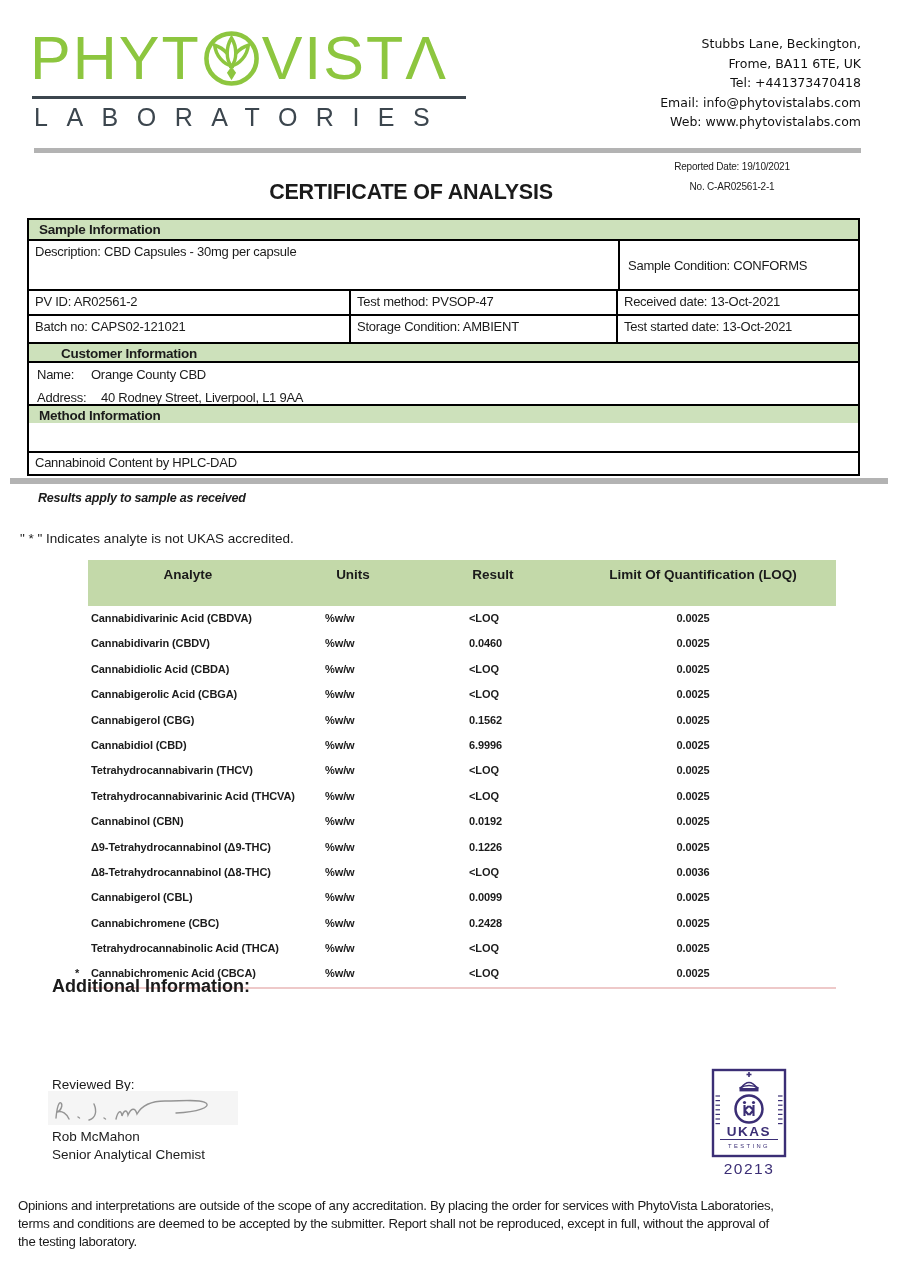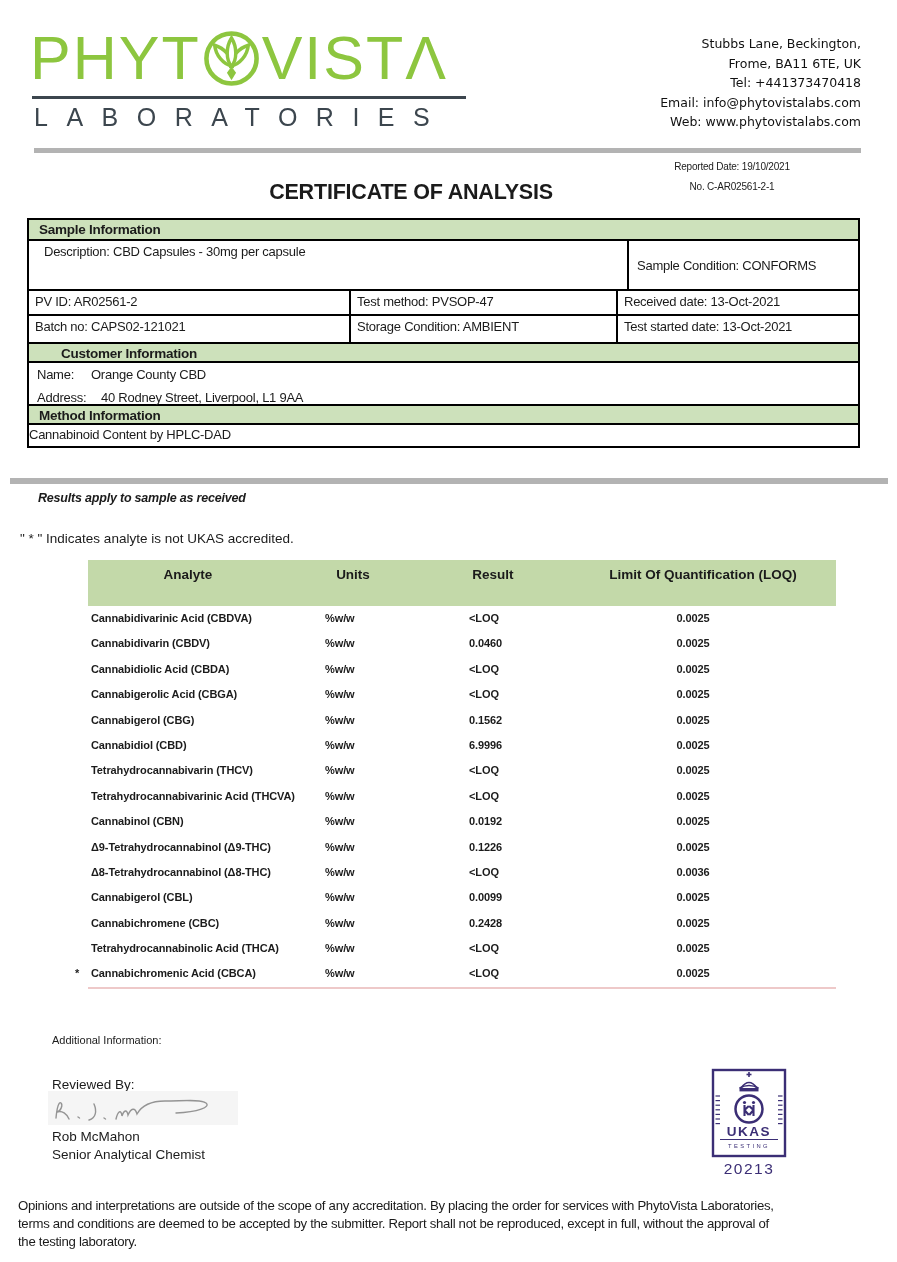--- a/index.html
+++ b/index.html
@@ -24,35 +24,35 @@
   .reportmeta { position:absolute; left:632px; top:161px; width:200px; text-align:center; font-size:10px; letter-spacing:-0.2px; }
   .reportmeta .no-line { margin-top:9px; }
   .coa-title { position:absolute; left:0; top:180px; width:822px; text-align:center; font-size:21.5px; font-weight:bold; letter-spacing:-0.2px; }
 
   
   .info-tables { position:absolute; left:27px; top:218px; width:833px; border:2px solid #000; font-size:13px; letter-spacing:-0.25px; }
   .sec-head { background:#cde1bb; font-weight:bold; font-size:13.5px; line-height:19px; height:19px; padding-left:10px; }
   .irow { display:flex; border-top:2px solid #000; }
   .irow:first-child { border-top:none; }
   .cell { padding:3px 6px; }
-  .desc-row { height:50px;padding-left:9px; }
+  .desc-row { height:50px; }
   .desc-cell { width:591px; border-right:2px solid #000; }
   .cond-cell { flex:1; display:flex; align-items:center; padding-left:8px; }
   .r3 { height:25px; } .r4 { height:28px; }
   .c1 { width:322px; border-right:2px solid #000; }
   .c2 { width:267px; border-right:2px solid #000; }
   .c3 { flex:1; }
   .cust-cell { height:43px; position:relative; }
   .cust-line { position:absolute; left:8px; }
   .cust-line.l1 { top:4px; }
   .cust-line.l2 { top:27px; }
   .cust-label { display:inline-block; }
   .lbl-name { width:54px; }
   .lbl-addr { width:64px; }
-  .method-cell { height:23px; line-height:20px; padding-left:0; }
+  .method-cell { height:23px; line-height:20px; padding-left:6px;margin-top:28px; }
 
   
   .results-note { position:absolute; left:38px; top:491px; font-size:12.5px; font-weight:bold; font-style:italic; letter-spacing:-0.2px; }
   .accred-note { position:absolute; left:20px; top:531px; font-size:13.5px; }
 
   
   .rt-head { position:absolute; left:88px; top:560px; width:748px; height:46px; background:#c3d9a9; font-weight:bold; font-size:13.5px; }
   .rt-head span { position:absolute; top:7px; text-align:center; }
   .h-analyte { left:30px;  width:140px; }
   .h-units   { left:220px; width:90px;  }
@@ -63,21 +63,21 @@
   .trow { position:relative; height:25.4px; font-size:11px; font-weight:bold; letter-spacing:-0.1px; }
   .trow span { position:absolute; top:0; line-height:25.4px; white-space:nowrap; }
   .c-ast     { left:-13px; width:10px; }
   .c-analyte { left:3px; }
   .c-units   { left:237px; }
   .c-result  { left:381px; }
   .c-loq     { left:520px; width:170px; text-align:center; }
   .pinkline { position:absolute; left:88px; top:987px; width:748px; height:2px; background:#eec9c9; }
 
   
-  .addl-info { position:absolute; left:52px; top:1034px; font-size:11px; font-weight:normal; }
+  .addl-info { position:absolute; left:52px; top:976px; font-size:18px; font-weight:bold; }
   .reviewed { position:absolute; left:52px; top:1077px; font-size:13.5px; }
   .sig { position:absolute; left:48px; top:1091px; width:190px; height:34px; background:#f5f5f5; }
   .sig-name  { position:absolute; left:52px; top:1129px; font-size:13.5px; }
   .sig-title { position:absolute; left:52px; top:1147px; font-size:13.5px;text-align:right; }
 
   .ukas-badge { position:absolute; left:710px; top:1068px; width:78px; height:115px; }
 
   .disclaimer { position:absolute; left:18px; top:1197px; width:864px; font-size:13.2px; line-height:18px; letter-spacing:-0.3px; white-space:pre-line; }
 </style>
 </head>

